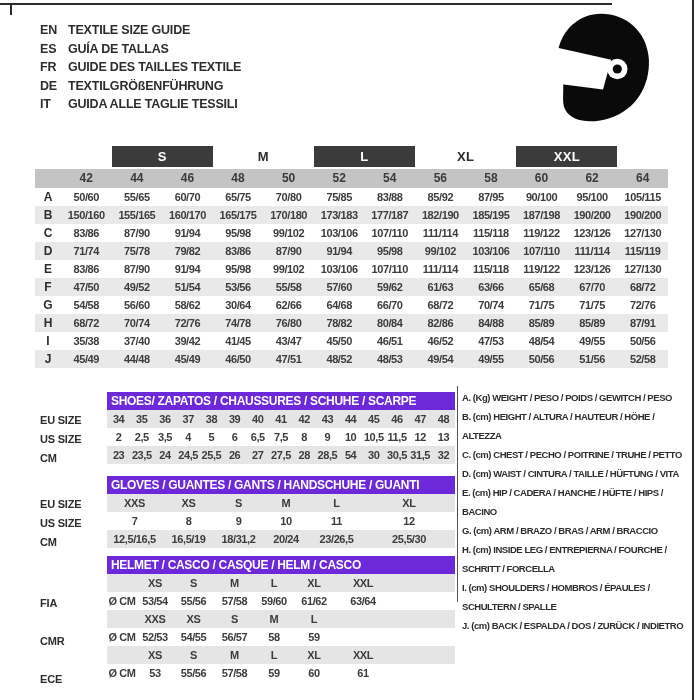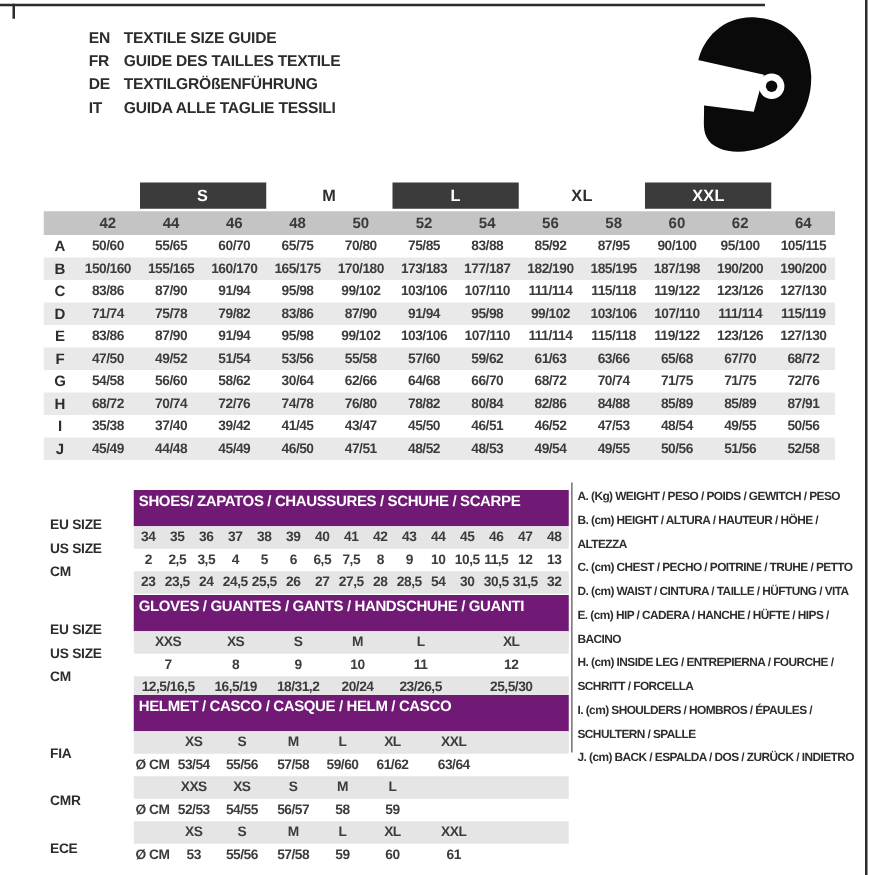--- a/index.html
+++ b/index.html
@@ -7,21 +7,21 @@
     width:700px;height:700px;position:relative;overflow:hidden;
     background:#ffffff;color:#3c3c3c;
     font-family:"Liberation Sans",sans-serif;
     -webkit-font-smoothing:antialiased;
   }
   .frame-line{position:absolute;background:#2b2b2b;}
 
   
   #languages{position:absolute;left:40px;top:21px;}
   .lang-row{display:flex;font-weight:bold;font-size:12.5px;line-height:18.5px;color:#2d2d2d;letter-spacing:-0.2px;}
-  .lang-code{width:28px;flex:0 0 28px;margin-left:31px;}
+  .lang-code{width:28px;flex:0 0 28px;}
 
   
   #logo{position:absolute;left:551px;top:10px;width:102px;height:118px;}
 
   
   #main-size-table{position:absolute;left:35px;top:146px;width:633px;}
   .mt-grid{display:grid;grid-template-columns:26px repeat(12,1fr);}
   .group-row{height:21px;margin-bottom:2px;}
   .group-cell{display:flex;align-items:center;justify-content:center;
     font-weight:bold;font-size:13px;letter-spacing:0.3px;color:#2d2d2d;}
@@ -29,21 +29,21 @@
   .num-strip{background:#c4c4c4;height:19px;}
   .num-cell{text-align:center;font-weight:bold;font-size:12px;line-height:19px;color:#3a3a3a;}
   .data-row{height:18px;}
   .data-row.striped{background:#e9e9e9;}
   .row-letter{text-align:center;font-weight:bold;font-size:12px;line-height:18px;color:#2d2d2d;}
   .cell{text-align:center;font-weight:bold;font-size:11px;line-height:18px;letter-spacing:-0.4px;color:#3c3c3c;white-space:nowrap;}
 
   
   .sec{position:absolute;left:35px;width:633px;}
   .sec-table{position:absolute;left:72px;width:348px;}
-  .sec-header{height:29px;background:#701a75;color:#ffffff;font-weight:bold;
+  .sec-header{height:18px;background:#6d28d9;color:#ffffff;font-weight:bold;
     font-size:12px;line-height:19px;padding-left:4px;letter-spacing:-0.3px;white-space:nowrap;}
   .sec-row{display:grid;height:18px;}
   .sec-row.shaded{background:#e5e5e5;}
   .shoes-row{grid-template-columns:repeat(15,1fr);}
   .gloves-row{grid-template-columns:55px 53px 47px 48px 53px 92px;}
   .helmet-row{grid-template-columns:30px 36px 41px 41px 38px 42px 56px 1fr;}
   .sec-cell{text-align:center;font-weight:bold;font-size:11px;line-height:19px;
     letter-spacing:-0.4px;color:#3c3c3c;white-space:nowrap;}
   .sec-labels{position:absolute;left:5px;top:0;}
   .sec-label{position:absolute;left:0;font-weight:bold;font-size:11px;line-height:19px;
@@ -59,20 +59,24 @@
 
 <div class="frame-line" style="left:0;top:3px;width:612px;height:2px;"></div>
 <div class="frame-line" style="left:10px;top:3px;width:2px;height:12px;"></div>
 <div class="frame-line" style="left:692px;top:0;width:2px;height:700px;"></div>
 <div class="frame-line" style="left:457px;top:386px;width:1px;height:216px;background:#555;"></div>
 
 <div id="languages">
     <div class="lang-row">
       <span class="lang-code">EN</span>
       <span class="lang-text">TEXTILE SIZE GUIDE</span>
+    </div>
+    <div class="lang-row">
+      <span class="lang-code">ES</span>
+      <span class="lang-text">GUÍA DE TALLAS</span>
     </div>
     <div class="lang-row">
       <span class="lang-code">FR</span>
       <span class="lang-text">GUIDE DES TAILLES TEXTILE</span>
     </div>
     <div class="lang-row">
       <span class="lang-code">DE</span>
       <span class="lang-text">TEXTILGRÖßENFÜHRUNG</span>
     </div>
     <div class="lang-row">
@@ -426,16 +430,17 @@
       </div>
     </div>
 </div>
 
 <div id="legend">
     <div class="legend-item">A. (Kg) WEIGHT / PESO / POIDS / GEWITCH / PESO</div>
     <div class="legend-item">B. (cm) HEIGHT / ALTURA / HAUTEUR / HÖHE / ALTEZZA</div>
     <div class="legend-item">C. (cm) CHEST / PECHO / POITRINE / TRUHE / PETTO</div>
     <div class="legend-item">D. (cm) WAIST / CINTURA / TAILLE / HÜFTUNG / VITA</div>
     <div class="legend-item">E. (cm) HIP / CADERA / HANCHE / HÜFTE / HIPS / BACINO</div>
+    <div class="legend-item">G. (cm) ARM / BRAZO / BRAS / ARM / BRACCIO</div>
     <div class="legend-item">H. (cm) INSIDE LEG / ENTREPIERNA / FOURCHE / SCHRITT / FORCELLA</div>
     <div class="legend-item">I. (cm) SHOULDERS / HOMBROS / ÉPAULES / SCHULTERN / SPALLE</div>
     <div class="legend-item">J. (cm) BACK / ESPALDA / DOS / ZURÜCK / INDIETRO</div>
   </div>
 
 </body></html>

